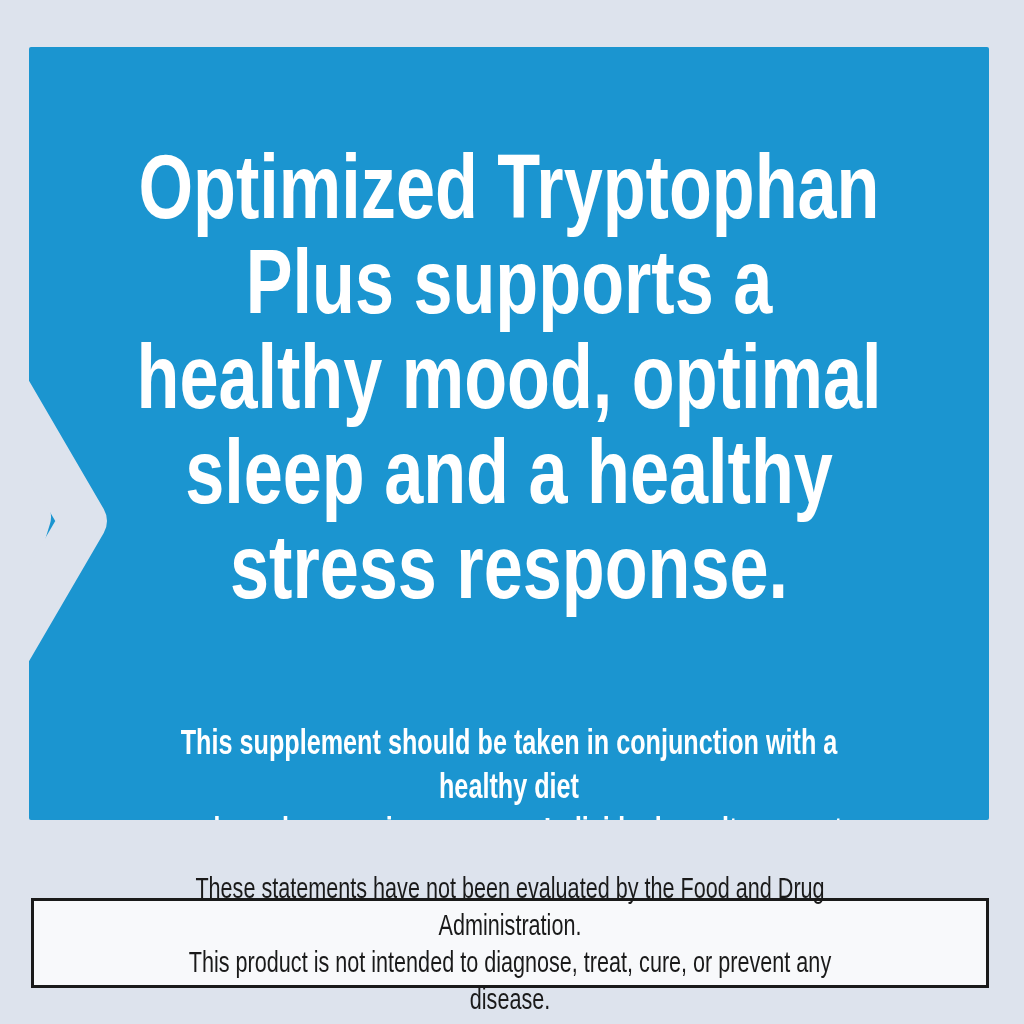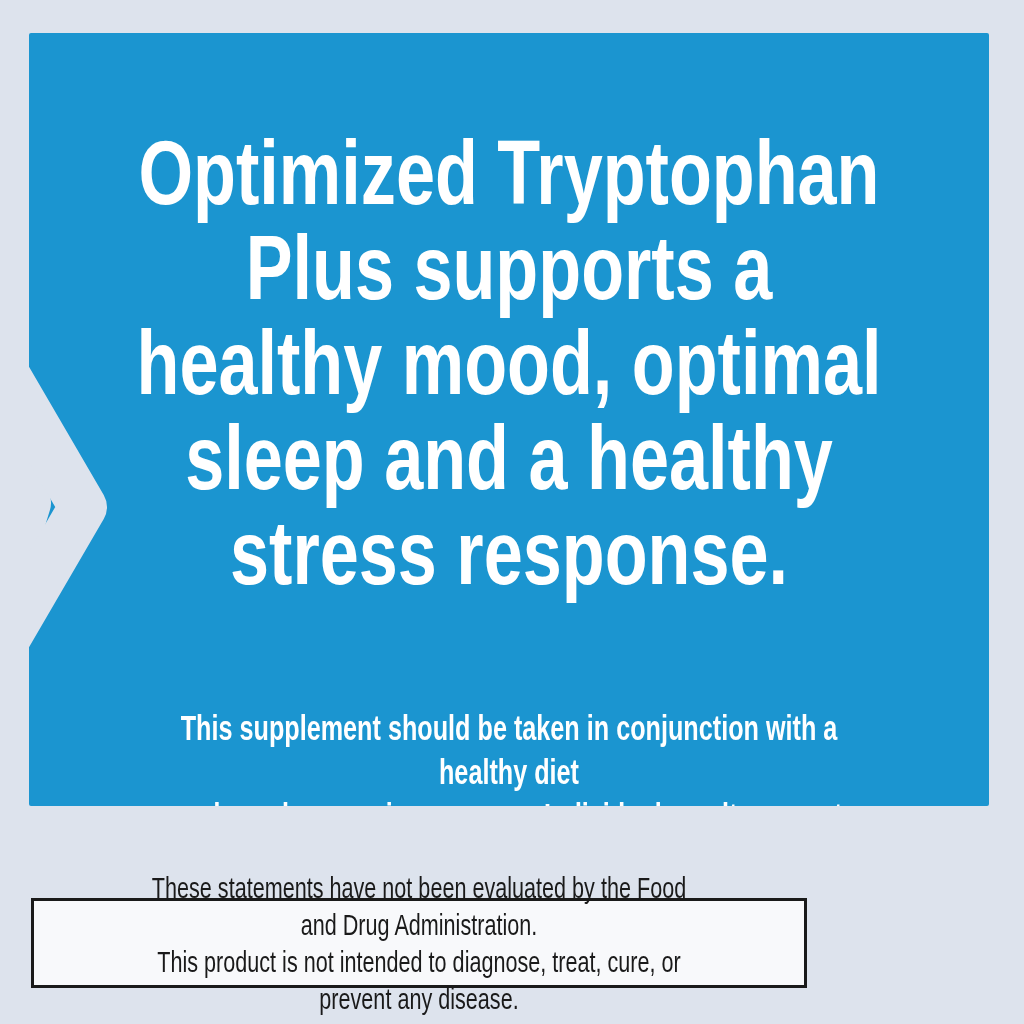--- a/index.html
+++ b/index.html
@@ -14,21 +14,21 @@
     font-family: "Liberation Sans", "DejaVu Sans", sans-serif;
   }
   .stage {
     position: relative;
     width: 1024px;
     height: 1024px;
   }
   .card {
     position: absolute;
     left: 29px;
-    top: 33px;
+    top: 47px;
     width: 960px;
     height: 773px;
     background: var(--blue, #1b95d0);
     border-radius: 2px;
     overflow: hidden;
   }
   .chevrons {
     position: absolute;
     left: 0;
     top: 0;
@@ -82,21 +82,21 @@
     font-size: 35px;
     line-height: 44px;
     font-weight: 700;
     transform: scaleX(0.72);
     transform-origin: 50% 50%;
   }
   .fda-box {
     position: absolute;
     left: 31px;
     top: 898px;
-    width: 776px;
+    width: 958px;
     height: 90px;
     box-sizing: border-box;
     background: var(--boxbg, #f8f9fb);
     border: 3px solid var(--boxborder, #1a1a1a);
     z-index: 2;
     display: flex;
     align-items: center;
     justify-content: center;
   }
   .fda-text {

